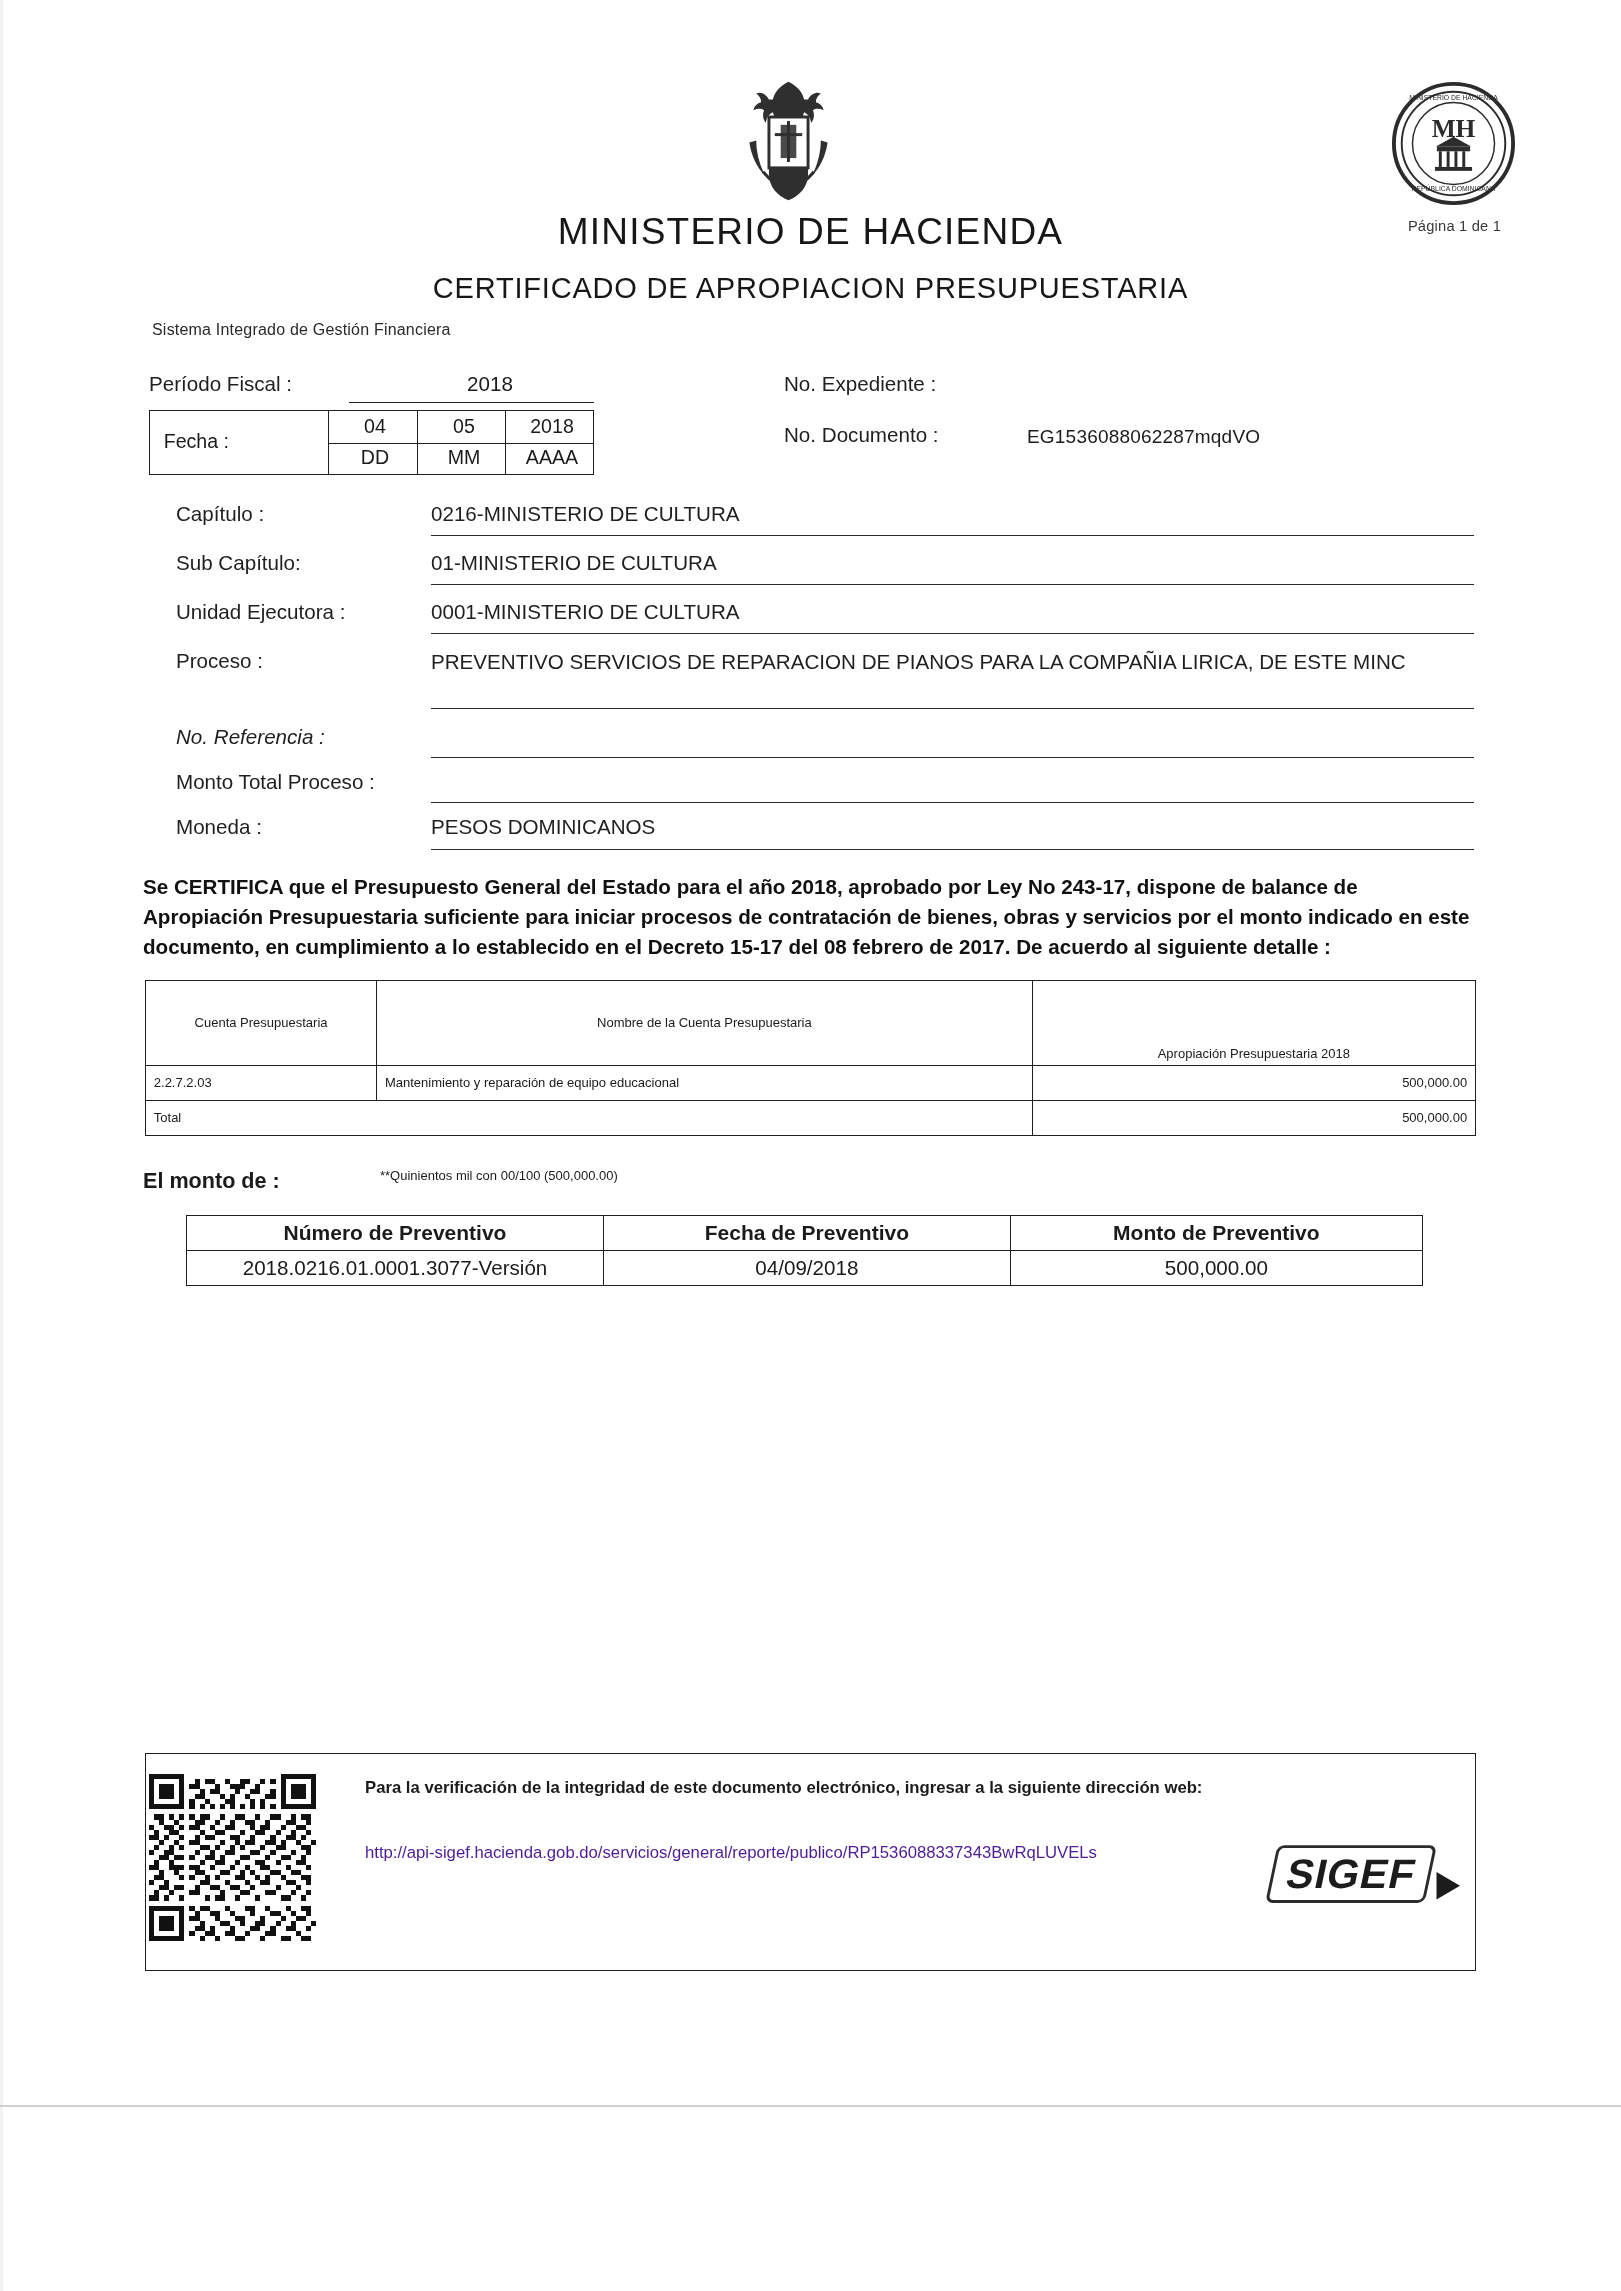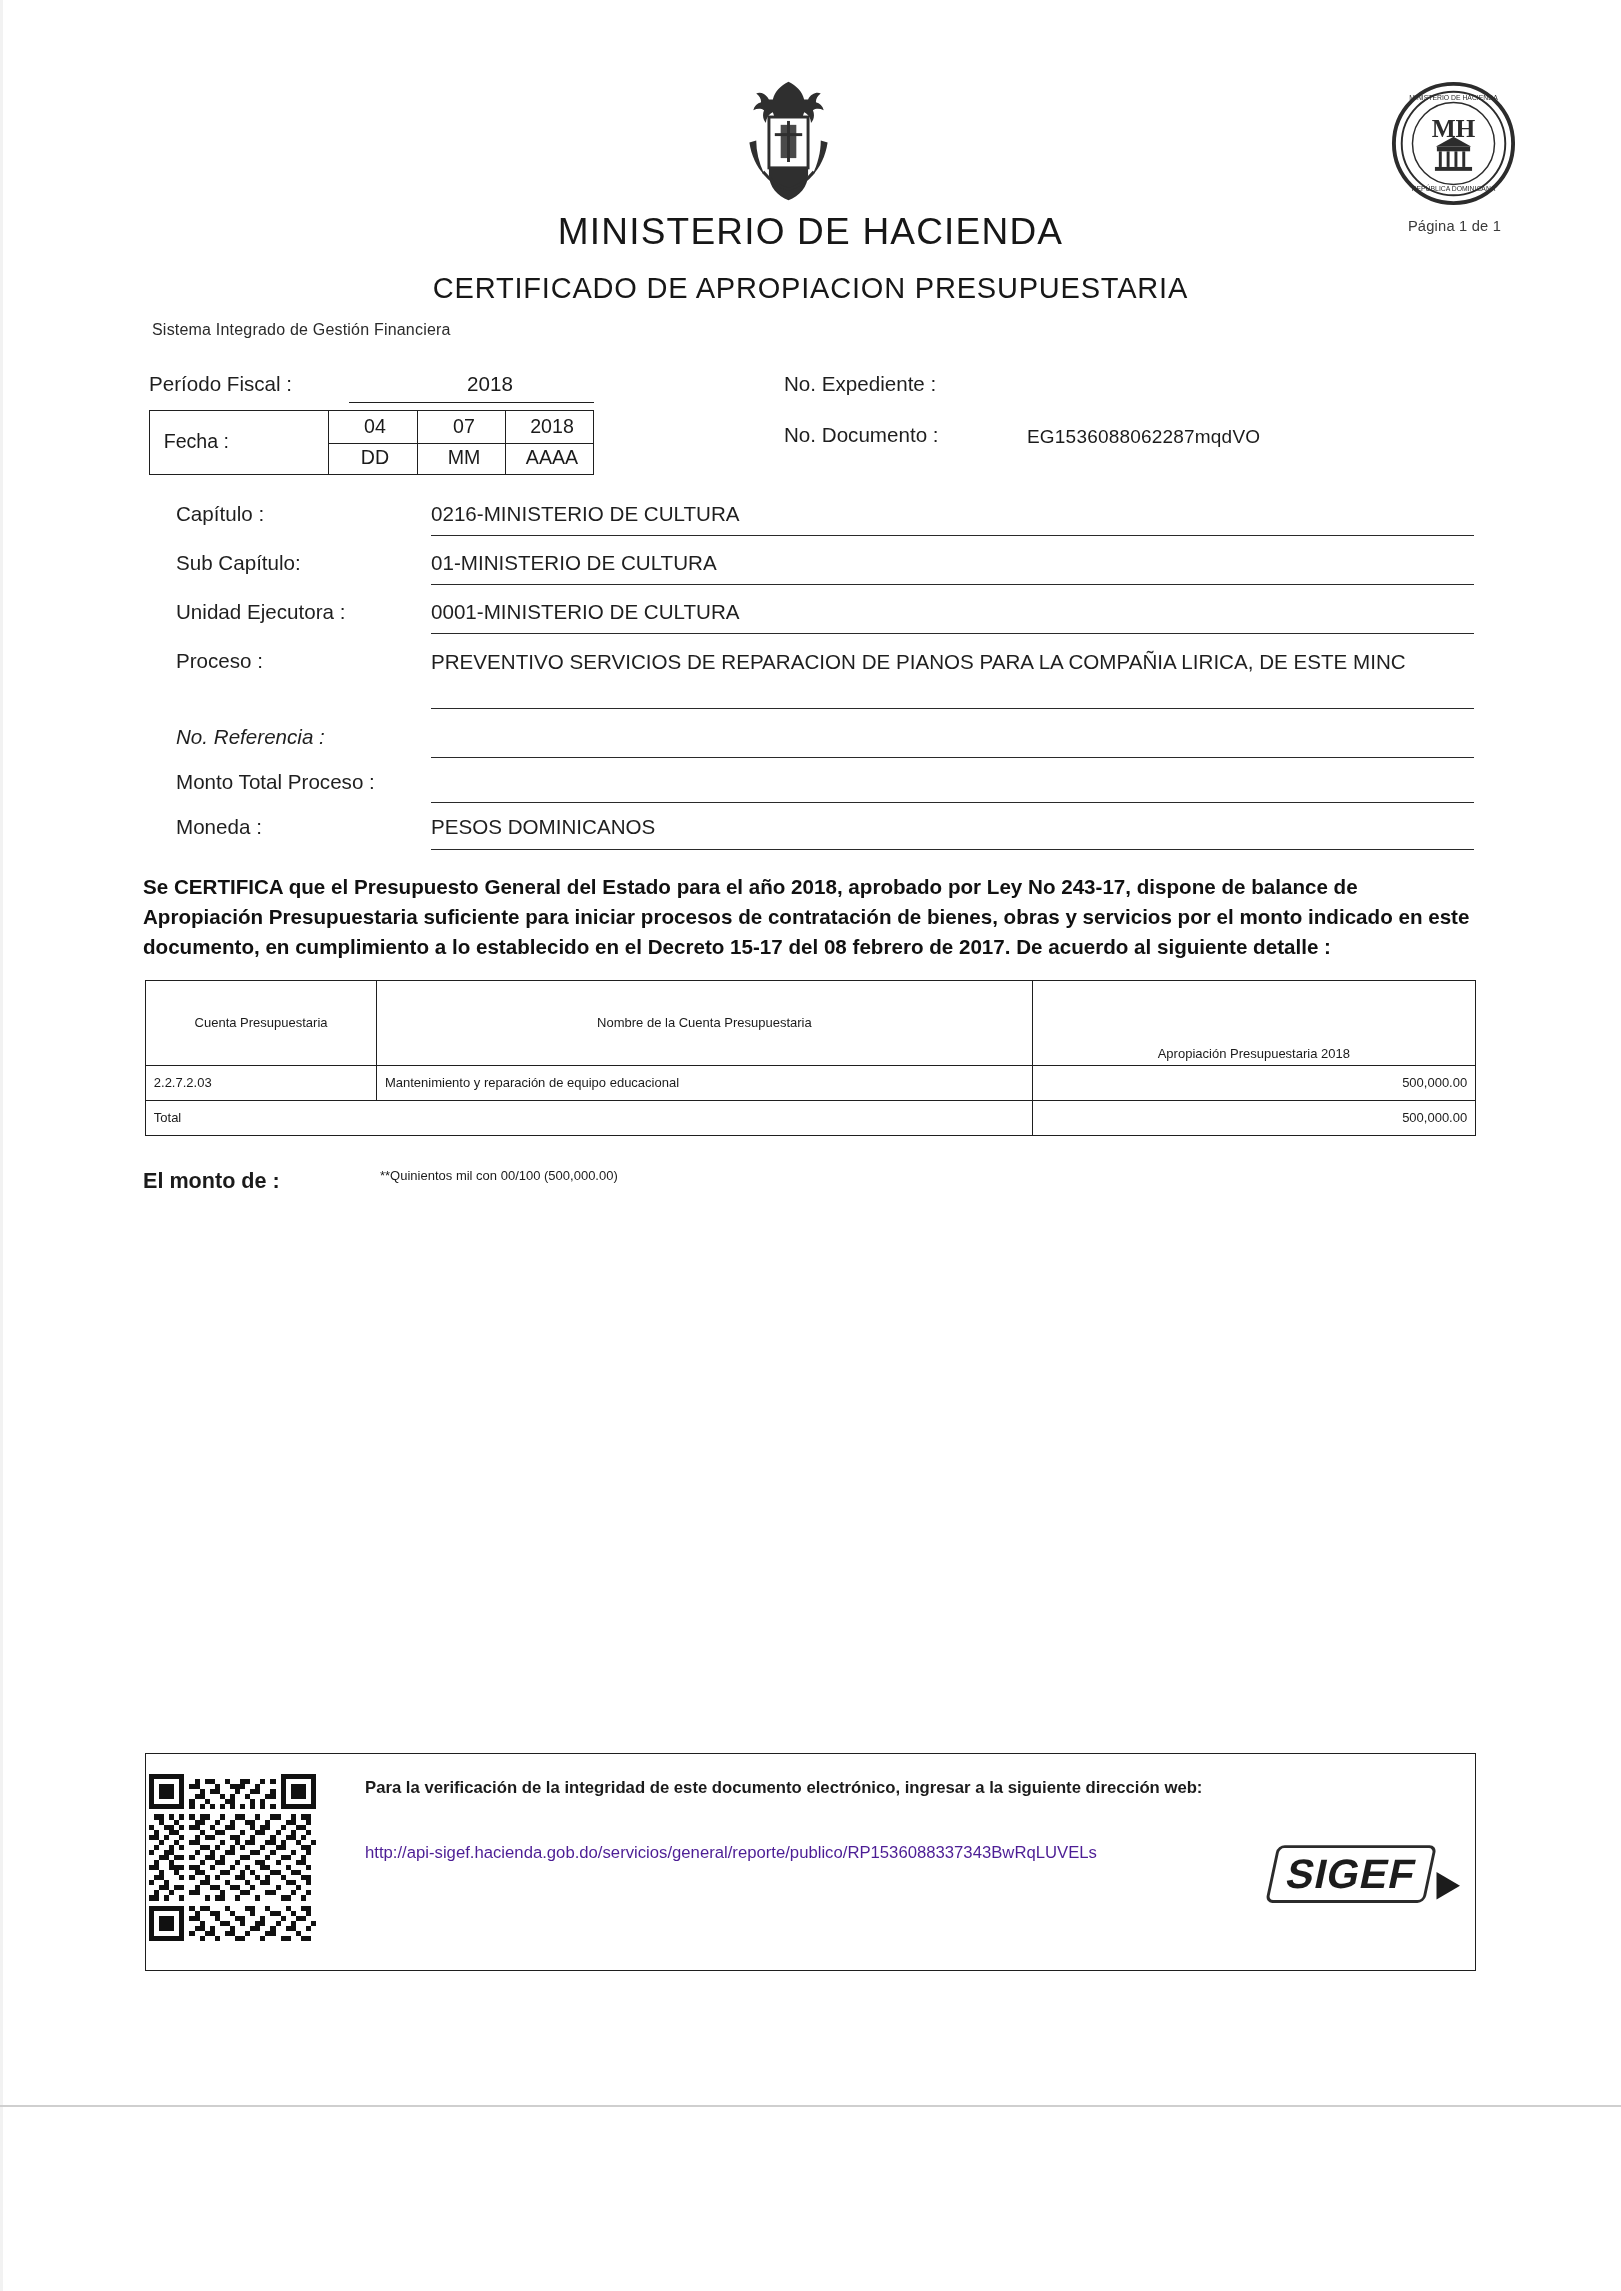--- a/index.html
+++ b/index.html
@@ -329,21 +329,21 @@
   <div class="period-value">2018</div>
   <div class="period-rule"></div>
 
   <div class="date-box">
     <div class="vline" style="left:178px;"></div>
     <div class="vline" style="left:267px;"></div>
     <div class="vline" style="left:355px;"></div>
     <div class="hline"></div>
     <div class="date-label">Fecha :</div>
     <div class="d-cell" style="left:181px; top:3.9px;">04</div>
-    <div class="d-cell" style="left:270px; top:3.9px;">07</div>
+    <div class="d-cell" style="left:270px; top:3.9px;">05</div>
     <div class="d-cell" style="left:358px; top:3.9px;">2018</div>
     <div class="d-cell" style="left:181px; top:35px;">DD</div>
     <div class="d-cell" style="left:270px; top:35px;">MM</div>
     <div class="d-cell" style="left:358px; top:35px;">AAAA</div>
   </div>
 
   <div class="lbl exp-label">No. Expediente :</div>
   <div class="lbl doc-label">No. Documento :</div>
   <div class="doc-value">EG1536088062287mqdVO</div>
 
@@ -392,20 +392,34 @@
     <tr class="row-h">
       <td colspan="2">Total</td>
       <td class="num">500,000.00</td>
     </tr>
   </tbody>
     </table>
 
   <div class="monto-label" style="top:1168px;">El monto de :</div>
   <div class="monto-value" style="top:1168px;">**Quinientos   mil  con 00/100 (500,000.00)</div>
 
+  <table class="tbl2" style="top:1215px;">
+    <tbody>
+        <tr>
+      <th class="p1">Número de Preventivo</th>
+      <th class="p2">Fecha de Preventivo</th>
+      <th class="p3">Monto de Preventivo</th>
+    </tr>
+    <tr>
+      <td>2018.0216.01.0001.3077-Versión</td>
+      <td>04/09/2018</td>
+      <td>500,000.00</td>
+    </tr>
+  </tbody>
+    </table>
 
   <div class="vbox"></div>
 
   <div class="qr">
     <svg viewBox="0 0 33 33" width="167" height="167" shape-rendering="crispEdges">
       <rect width="33" height="33" fill="#fff"></rect>
       <g fill="#111">
 
         <rect x="0" y="0" width="7" height="1"></rect>
           <rect x="0" y="6" width="7" height="1"></rect>

